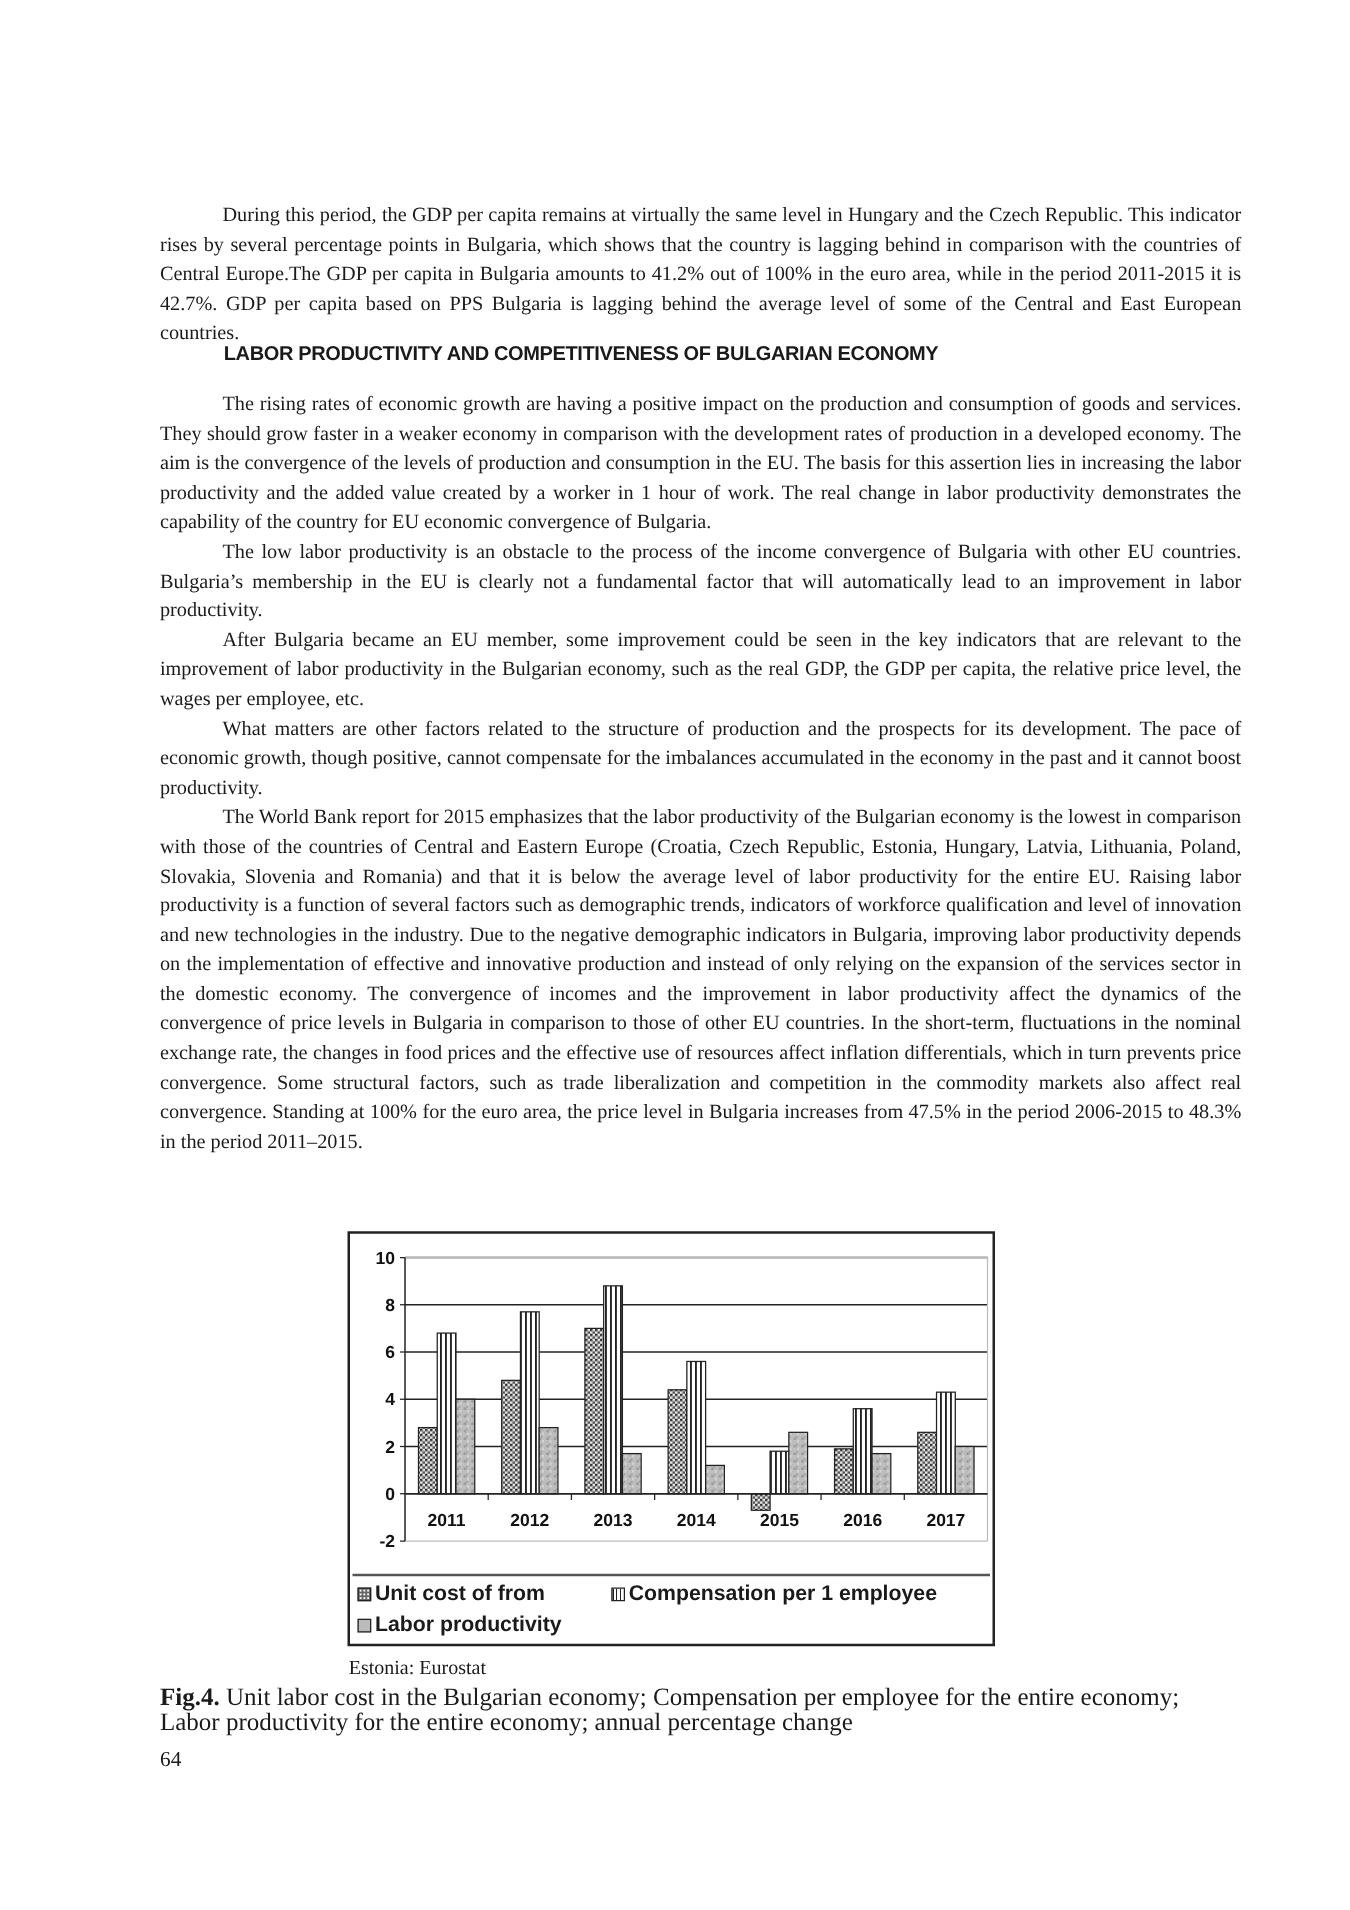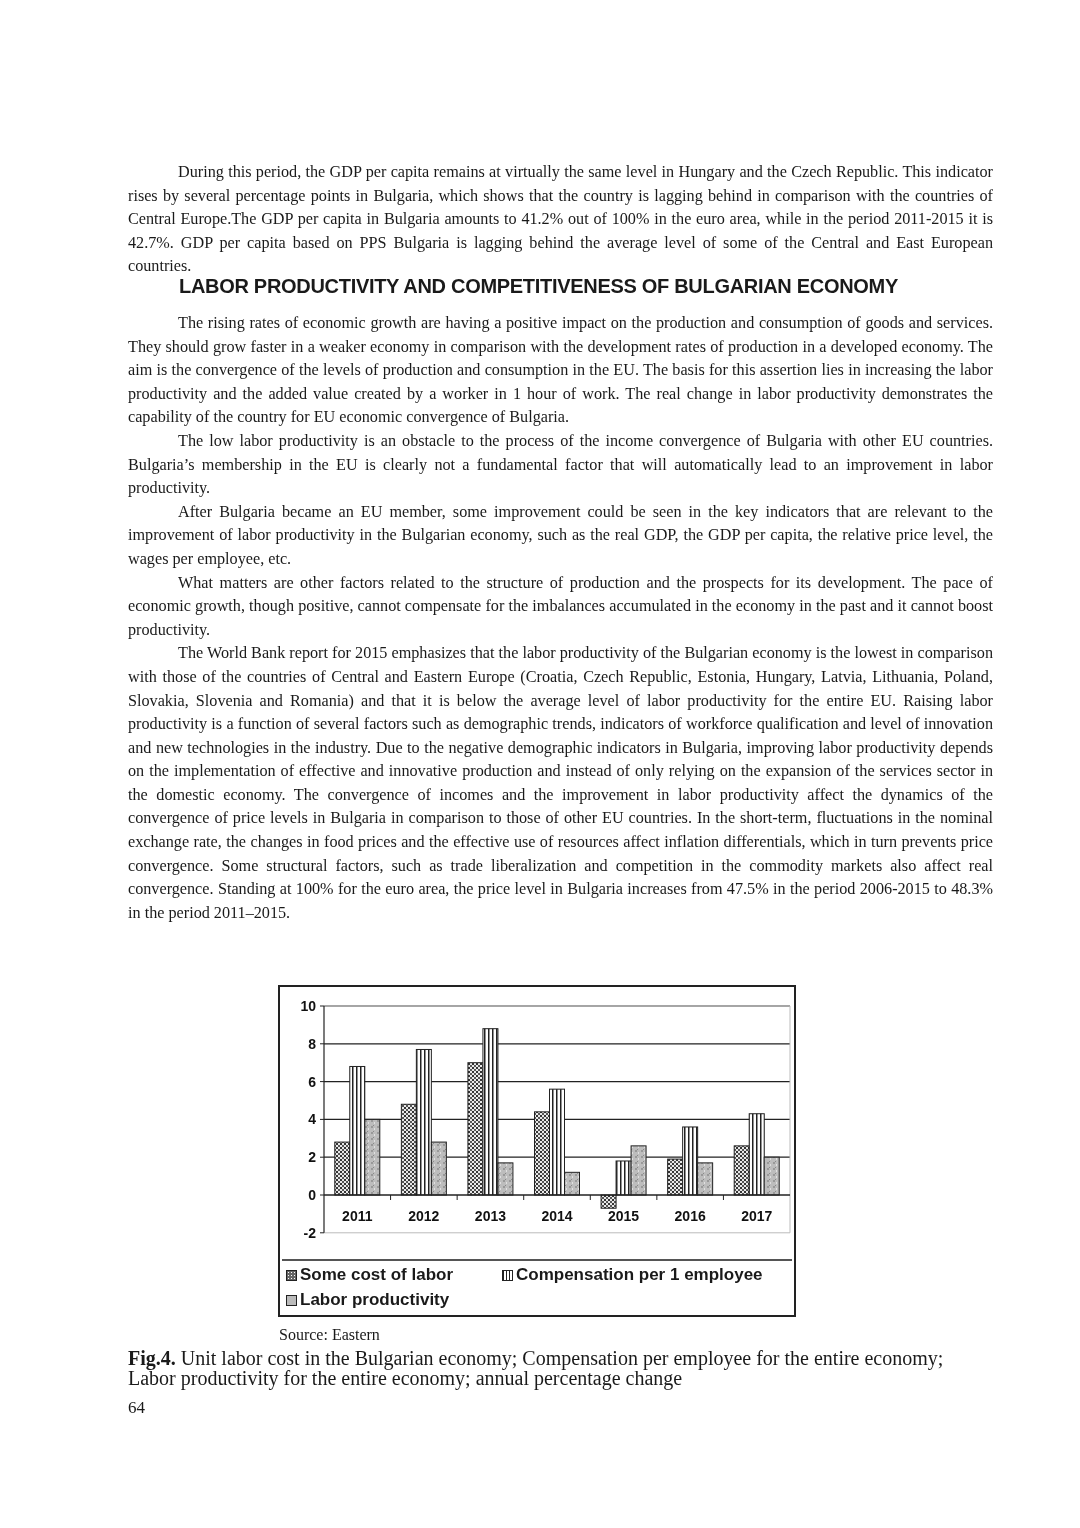--- a/index.html
+++ b/index.html
@@ -1,20 +1,20 @@
 <!DOCTYPE html>
 <html><head>
 <meta charset="utf-8">
 <style>
   html, body { margin:0; padding:0; background:#ffffff; }
   body { width:1080px; height:1528px; position:relative; overflow:hidden; font-family:"Liberation Serif", serif; color:#1a1a1a; }
   .text-block { position:absolute; left:128px; width:865px; font-size:16.2px; line-height:23.6px; text-align:justify;margin-top:24px; }
   .text-block p { margin:0; text-indent:50px; }
   #p-intro { top:137px; }
-  #heading { position:absolute; top:275px; left:179px; font-family:"Liberation Sans", sans-serif; font-weight:bold; font-size:20px; letter-spacing:-0.3px; }
+  #heading { position:absolute; top:275px; left:179px; font-family:"Liberation Sans", sans-serif; font-weight:bold; font-size:16px; letter-spacing:-0.3px; }
   #body-main { top:288px; }
   .chart-frame { position:absolute; left:278px; top:985px; width:518px; height:332px; border:2px solid #222; box-sizing:border-box; background:#fff; }
   .chart-svg { position:absolute; left:0; top:0; }
   .legend { position:absolute; left:2px; top:272px; width:510px; height:54px; border-top:2px solid #555; font-family:"Liberation Sans", sans-serif; font-weight:bold; font-size:17px; }
   .legend-item { position:absolute; display:flex; align-items:center; }
   .legend-swatch { width:9px; height:9px; border:1px solid #222; margin-right:3px; display:inline-block; }
   .source { position:absolute; left:279px; top:1326px; font-size:16px; }
   .caption { position:absolute; left:128px; top:1348px; width:865px; text-align:left; font-size:20px; line-height:20px; }
   .caption b { font-weight:bold; }
   .page-number { position:absolute; left:128px; top:1398px; font-size:17px; }
@@ -112,32 +112,32 @@
         <rect x="469.2142857142857" y="126.73" width="15" height="81.27" fill="url(#pat-stripes)" stroke="#222" stroke-width="1"></rect>
         <rect x="484.2142857142857" y="170.2" width="15" height="37.80000000000001" fill="url(#pat-gray)" stroke="#222" stroke-width="1"></rect>
         <line x1="443.42857142857144" y1="208" x2="443.42857142857144" y2="213" stroke="#222" stroke-width="1"></line>
         <text x="476.7142857142857" y="234" text-anchor="middle" font-family="Liberation Sans, sans-serif" font-weight="bold" font-size="14" fill="#111">2017</text>
         <line x1="44" y1="208" x2="510" y2="208" stroke="#222" stroke-width="1.4"></line>
       </g>
   </svg>
   <div class="legend">
     <div class="legend-item" style="left:4px; top:4px;">
       <span class="legend-swatch" style="background:url(#) ; background-color:#666; background-image:radial-gradient(#fff 30%, transparent 31%); background-size:3px 3px;"></span>
-      <span>Some cost of labor</span>
+      <span>Unit cost of from</span>
     </div>
-    <div class="legend-item" style="left:220px; top:4px;">
+    <div class="legend-item" style="left:207px; top:4px;">
       <span class="legend-swatch" style="background-image:repeating-linear-gradient(90deg,#222 0 1px,#fff 1px 3px);"></span>
       <span>Compensation per 1 employee</span>
     </div>
     <div class="legend-item" style="left:4px; top:29px;">
       <span class="legend-swatch" style="background:#bbb;"></span>
       <span>Labor productivity</span>
     </div>
   </div>
 </div>
 
-<div class="source">Source: Eastern</div>
+<div class="source">Estonia: Eurostat</div>
 
 <div class="caption">
   <b>Fig.4.</b><span> Unit labor cost in the Bulgarian economy; Compensation per employee for the entire economy; Labor productivity for the entire economy; annual percentage change</span>
 </div>
 
 <div class="page-number">64</div>
 
 </body></html>

